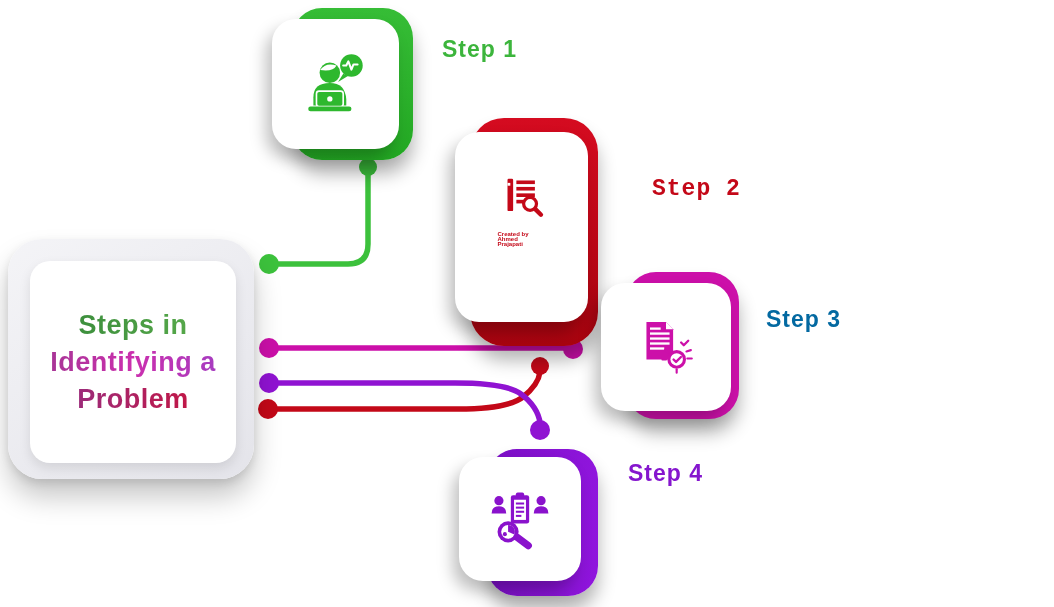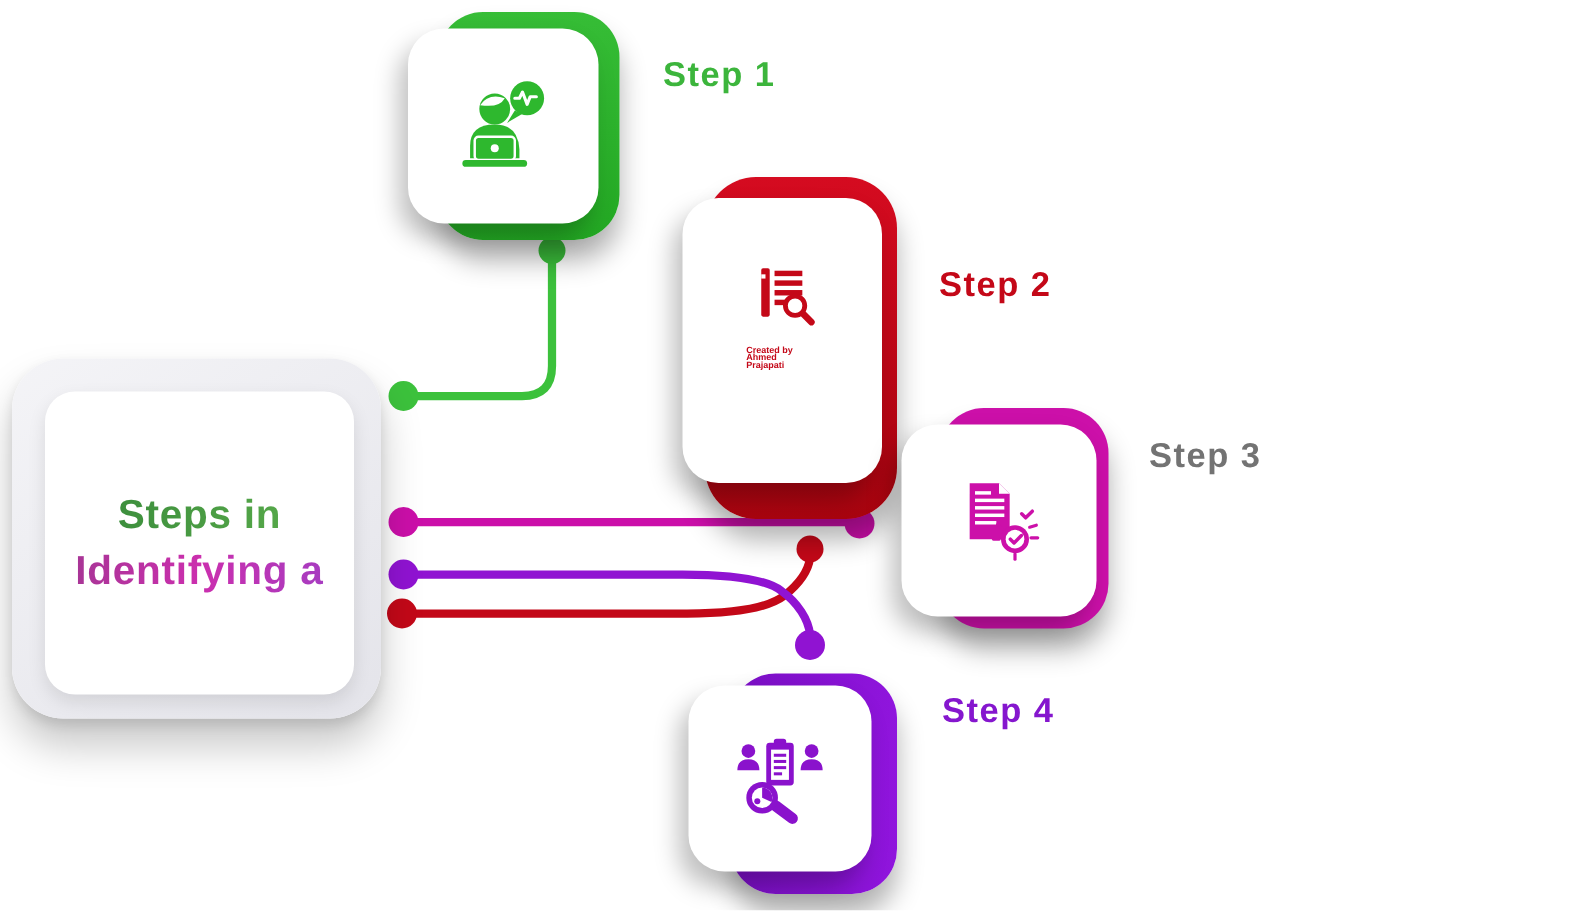--- a/index.html
+++ b/index.html
@@ -43,22 +43,22 @@
   .frame-2{left:470px;top:118px;width:128px;height:228px;border-radius:34px;background:linear-gradient(180deg,#d50b20,#a8040f);}
   .white-2{left:455px;top:132px;width:133px;height:190px;justify-content:flex-start;}
   .frame-3{left:626px;top:272px;width:113px;height:147px;background:#cc10a9;}
   .white-3{left:601px;top:283px;width:130px;height:128px;}
   .frame-4{left:487px;top:449px;width:111px;height:147px;background:linear-gradient(90deg,#7a0fc4,#9015dd);}
   .white-4{left:459px;top:457px;width:122px;height:124px;}
   .step-label{
     font-size:23px;font-weight:800;letter-spacing:1px;white-space:nowrap;z-index:4;margin-left:17px;
   }
   .lbl-1{left:425px;top:36px;color:#3cb53c;}
-  .lbl-2{left:609px;top:176px;color:#c40818;}
-  .lbl-3{left:749px;top:290px;color:#737373;}
+  .lbl-2{left:635px;top:176px;color:#c40818;font-family:Liberation Mono, monospace;}
+  .lbl-3{left:749px;top:306px;color:#0369a1;}
   .lbl-4{left:611px;top:460px;color:#8516ce;}
   .icon-1{color:#2eb82e;margin-top:2px;}
   .icon-2{color:#c40818;margin-top:38px;}
   .icon-3{color:#cc10a9;}
   .icon-4{color:#8a12cc;}
   .attribution{
     margin-top:4px;color:#c40818;font-weight:700;font-size:6px;line-height:5px;
     text-align:left;width:48px;letter-spacing:0;filter:blur(.2px);
   }
 </style>
@@ -91,20 +91,21 @@
       <path d="M269,348 H573" fill="none" stroke="#cb0fa9" stroke-width="5.5" stroke-linecap="round"></path>
       <circle cx="269" cy="348" r="10" fill="#cb0fa9"></circle>
       <circle cx="573" cy="349" r="10" fill="#cb0fa9"></circle>
     </g>
   </svg>
 
   <div class="abs title-outer"></div>
   <div class="abs title-inner">
     <div class="title-line tl1">Steps in</div>
     <div class="title-line tl2">Identifying a</div>
+    <div class="title-line tl4">Problem</div>
   </div>
 
   <div class="abs frame frame-1"></div>
   <div class="abs whitecard white-1">
     <svg class="icon-1" width="74" height="74" viewBox="0 0 72 72" xmlns="http://www.w3.org/2000/svg">
       <circle cx="51" cy="17" r="11" fill="currentColor"></circle>
       <path d="M43,25 L38,33 L48,27 Z" fill="currentColor"></path>
       <path d="M43,17 h3 l2,-4 3,8 2,-5 h4" fill="none" stroke="#ffffff" stroke-width="2" stroke-linejoin="round" stroke-linecap="round"></path>
       <circle cx="30" cy="24" r="10" fill="currentColor"></circle>
       <path d="M20.5,21.5 Q26,13.5 36.5,17 Q33,23.5 20.5,21.5 Z" fill="#ffffff"></path>

